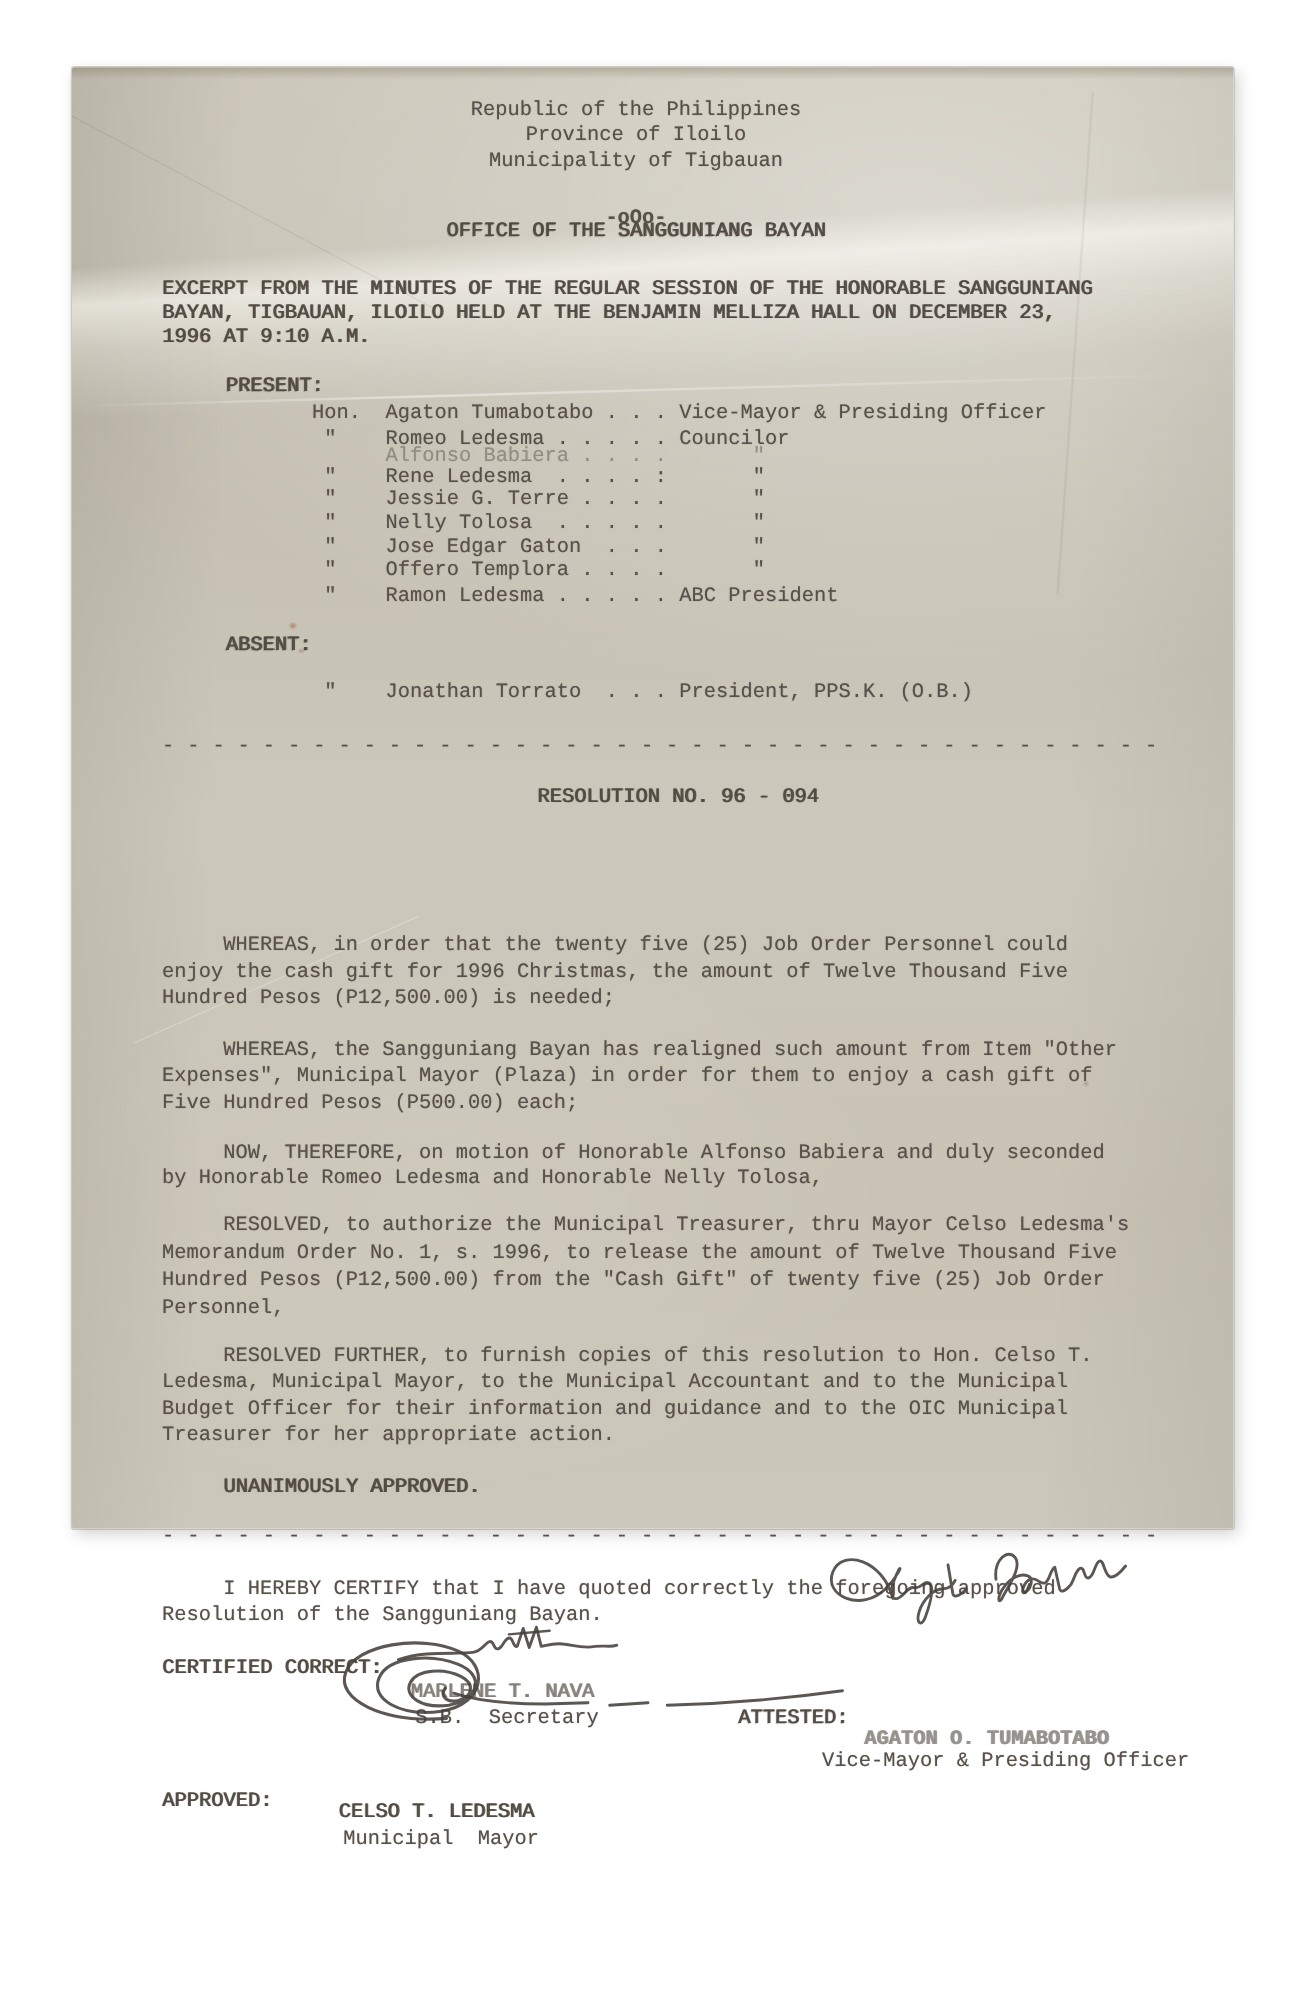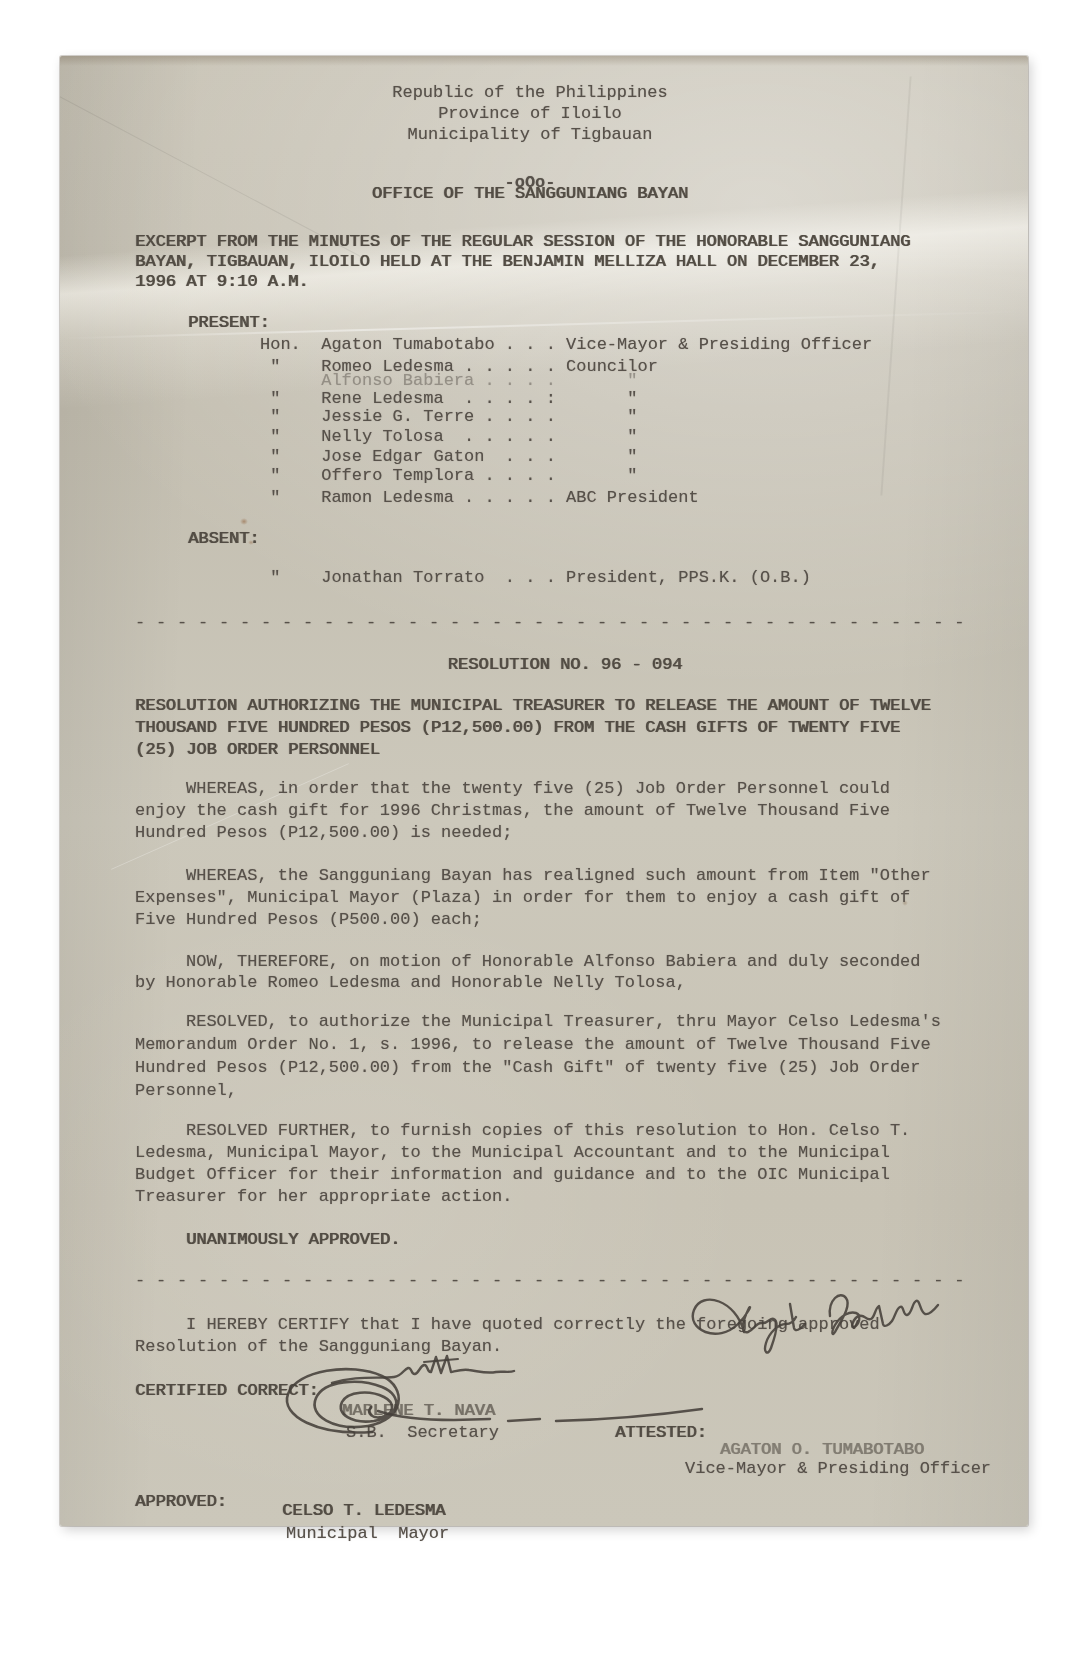--- a/index.html
+++ b/index.html
@@ -1,18 +1,18 @@
 <!DOCTYPE html>
 <html><head>
 <meta charset="utf-8">
 <style>
   html,body{margin:0;padding:0;background:#ffffff;}
   #photo{position:relative;width:1088px;height:1664px;background:#ffffff;overflow:hidden;
          font-family:"Liberation Mono","DejaVu Sans Mono",monospace;}
-  #paper{position:absolute;left:60px;top:56px;width:968px;height:1470px;border-radius:2px;
+  #paper{position:absolute;left:60px;top:56px;width:968px;height:1218px;border-radius:2px;
     background:
       radial-gradient(130% 55% at 72% 10%, rgba(255,255,255,.38), transparent 60%),
       linear-gradient(176deg, transparent 13%, rgba(252,250,243,.62) 15.5%, rgba(246,243,234,.30) 18.5%, transparent 23%),
       linear-gradient(92deg, rgba(0,0,0,.07), transparent 14%, transparent 84%, rgba(0,0,0,.05)),
       radial-gradient(60% 30% at 30% 78%, rgba(255,255,255,.10), transparent 70%),
       linear-gradient(#c7c2b4, #c3beb0 24%, #ccc8bb 52%, #c8c3b5 78%, #cbc7ba);
     box-shadow:0 0 0 1px rgba(90,80,65,.25), 3px 4px 12px rgba(0,0,0,.18);}
   #paper::before{content:"";position:absolute;left:0;top:0;right:0;height:10px;
     background:linear-gradient(rgba(120,105,85,.35), transparent);border-radius:2px 2px 0 0;}
   .crease{position:absolute;pointer-events:none;}
@@ -63,23 +63,20 @@
     <div class="tw" style="left:200px;top:390px;"> "    Jose Edgar Gaton  . . .       "</div>
     <div class="tw" style="left:200px;top:409px;"> "    Offero Templora . . . .       "</div>
     <div class="tw" style="left:200px;top:431px;"> "    Ramon Ledesma . . . . . ABC President</div>
 
     <div class="tw smudge" style="left:128px;top:472px;">ABSENT:</div>
     <div class="tw" style="left:200px;top:511px;"> "    Jonathan Torrato  . . . President, PPS.K. (O.B.)</div>
 
     <div class="tw" style="left:75px;top:556px;letter-spacing:.3px;">- - - - - - - - - - - - - - - - - - - - - - - - - - - - - - - - - - - - - - - -</div>
 
     <div class="tw center smudge" style="left:75px;top:598px;width:860px;">RESOLUTION NO. 96 - 094</div>
-    <div class="tw blk smudge" style="left:75px;top:639px;">RESOLUTION AUTHORIZING THE MUNICIPAL TREASURER TO RELEASE THE AMOUNT OF TWELVE
-THOUSAND FIVE HUNDRED PESOS (P12,500.00) FROM THE CASH GIFTS OF TWENTY FIVE
-(25) JOB ORDER PERSONNEL</div>
     <div class="tw blk" style="left:75px;top:722px;">     WHEREAS, in order that the twenty five (25) Job Order Personnel could
 enjoy the cash gift for 1996 Christmas, the amount of Twelve Thousand Five
 Hundred Pesos (P12,500.00) is needed;</div>
     <div class="tw blk" style="left:75px;top:809px;">     WHEREAS, the Sangguniang Bayan has realigned such amount from Item "Other
 Expenses", Municipal Mayor (Plaza) in order for them to enjoy a cash gift of
 Five Hundred Pesos (P500.00) each;</div>
     <div class="tw" style="left:75px;top:895px;">     NOW, THEREFORE, on motion of Honorable Alfonso Babiera and duly seconded
 by Honorable Romeo Ledesma and Honorable Nelly Tolosa,</div>
     <div class="tw lh23" style="left:75px;top:954px;">     RESOLVED, to authorize the Municipal Treasurer, thru Mayor Celso Ledesma's
 Memorandum Order No. 1, s. 1996, to release the amount of Twelve Thousand Five
@@ -103,21 +100,21 @@
       <path stroke-width="2" d="M96 9 L130 6"></path>
     </svg>
     <div class="tw faint smudge" style="left:282px;top:1344px;opacity:.7;">MARLENE T. NAVA</div>
     <div class="tw" style="left:286px;top:1366px;text-align:right;">S.B.  Secretary</div>
 
     <div class="tw smudge" style="left:555px;top:1366px;">ATTESTED:</div>
     <svg class="sig" style="left:618px;top:1216px;" width="265" height="92" viewBox="0 0 265 92">
       <path stroke-width="2.4" d="M66 60 C58 28 24 18 16 38 C8 58 40 72 60 52 C70 42 74 32 71 36 C64 50 62 62 70 60 C76 58 78 50 84 51 C90 52 92 45 96 47 C101 49 98 62 93 76 C90 84 85 81 88 71 C91 61 100 52 108 52 C113 52 116 49 118 45 M112 32 L116 56 C117 60 122 58 127 52"></path>
       <path stroke-width="2.4" d="M152 44 C150 28 162 18 168 26 C174 34 162 50 157 60 C154 65 153 60 157 53 C163 43 172 39 178 41 C184 43 181 53 176 55 C172 57 175 46 181 44 C187 42 188 49 193 47 C197 45 197 36 201 34 L205 52 C206 56 211 53 214 49 C217 45 218 37 222 35 C226 33 225 44 229 43 C234 42 234 31 238 29 C242 27 242 40 247 42 C251 43 256 38 260 33"></path>
     </svg>
-    <div class="tw faint smudge" style="left:660px;top:1383px;opacity:.6;">AGATON O. TUMABOTABO</div>
+    <div class="tw faint smudge" style="left:660px;top:1383px;opacity:.6;font-weight:bold;">AGATON O. TUMABOTABO</div>
     <div class="tw" style="left:625px;top:1402px;">Vice-Mayor &amp; Presiding Officer</div>
 
     <div class="tw smudge" style="left:75px;top:1423px;margin-top:12px;">APPROVED:</div>
     <svg class="sig" style="left:196px;top:1298px;" width="480" height="95" viewBox="0 0 480 95">
       <path stroke-width="2.6" d="M116 78 C62 82 24 62 32 40 C40 16 96 8 126 22 C152 34 148 66 112 72 C78 77 52 62 60 44 C68 26 104 24 126 33 C148 42 144 62 118 67 C96 70 80 60 86 48 C92 37 114 36 128 43 C140 49 138 60 126 63 C117 65 110 60 115 53"></path>
       <path stroke-width="2.4" d="M122 57 C140 63 164 66 198 66 L234 65 M252 67 L284 65 M300 67 C340 66 396 62 446 55"></path>
     </svg>
     <div class="tw smudge" style="left:222px;top:1444px;">CELSO T. LEDESMA</div>
     <div class="tw" style="left:226px;top:1467px;">Municipal  Mayor</div>
 

